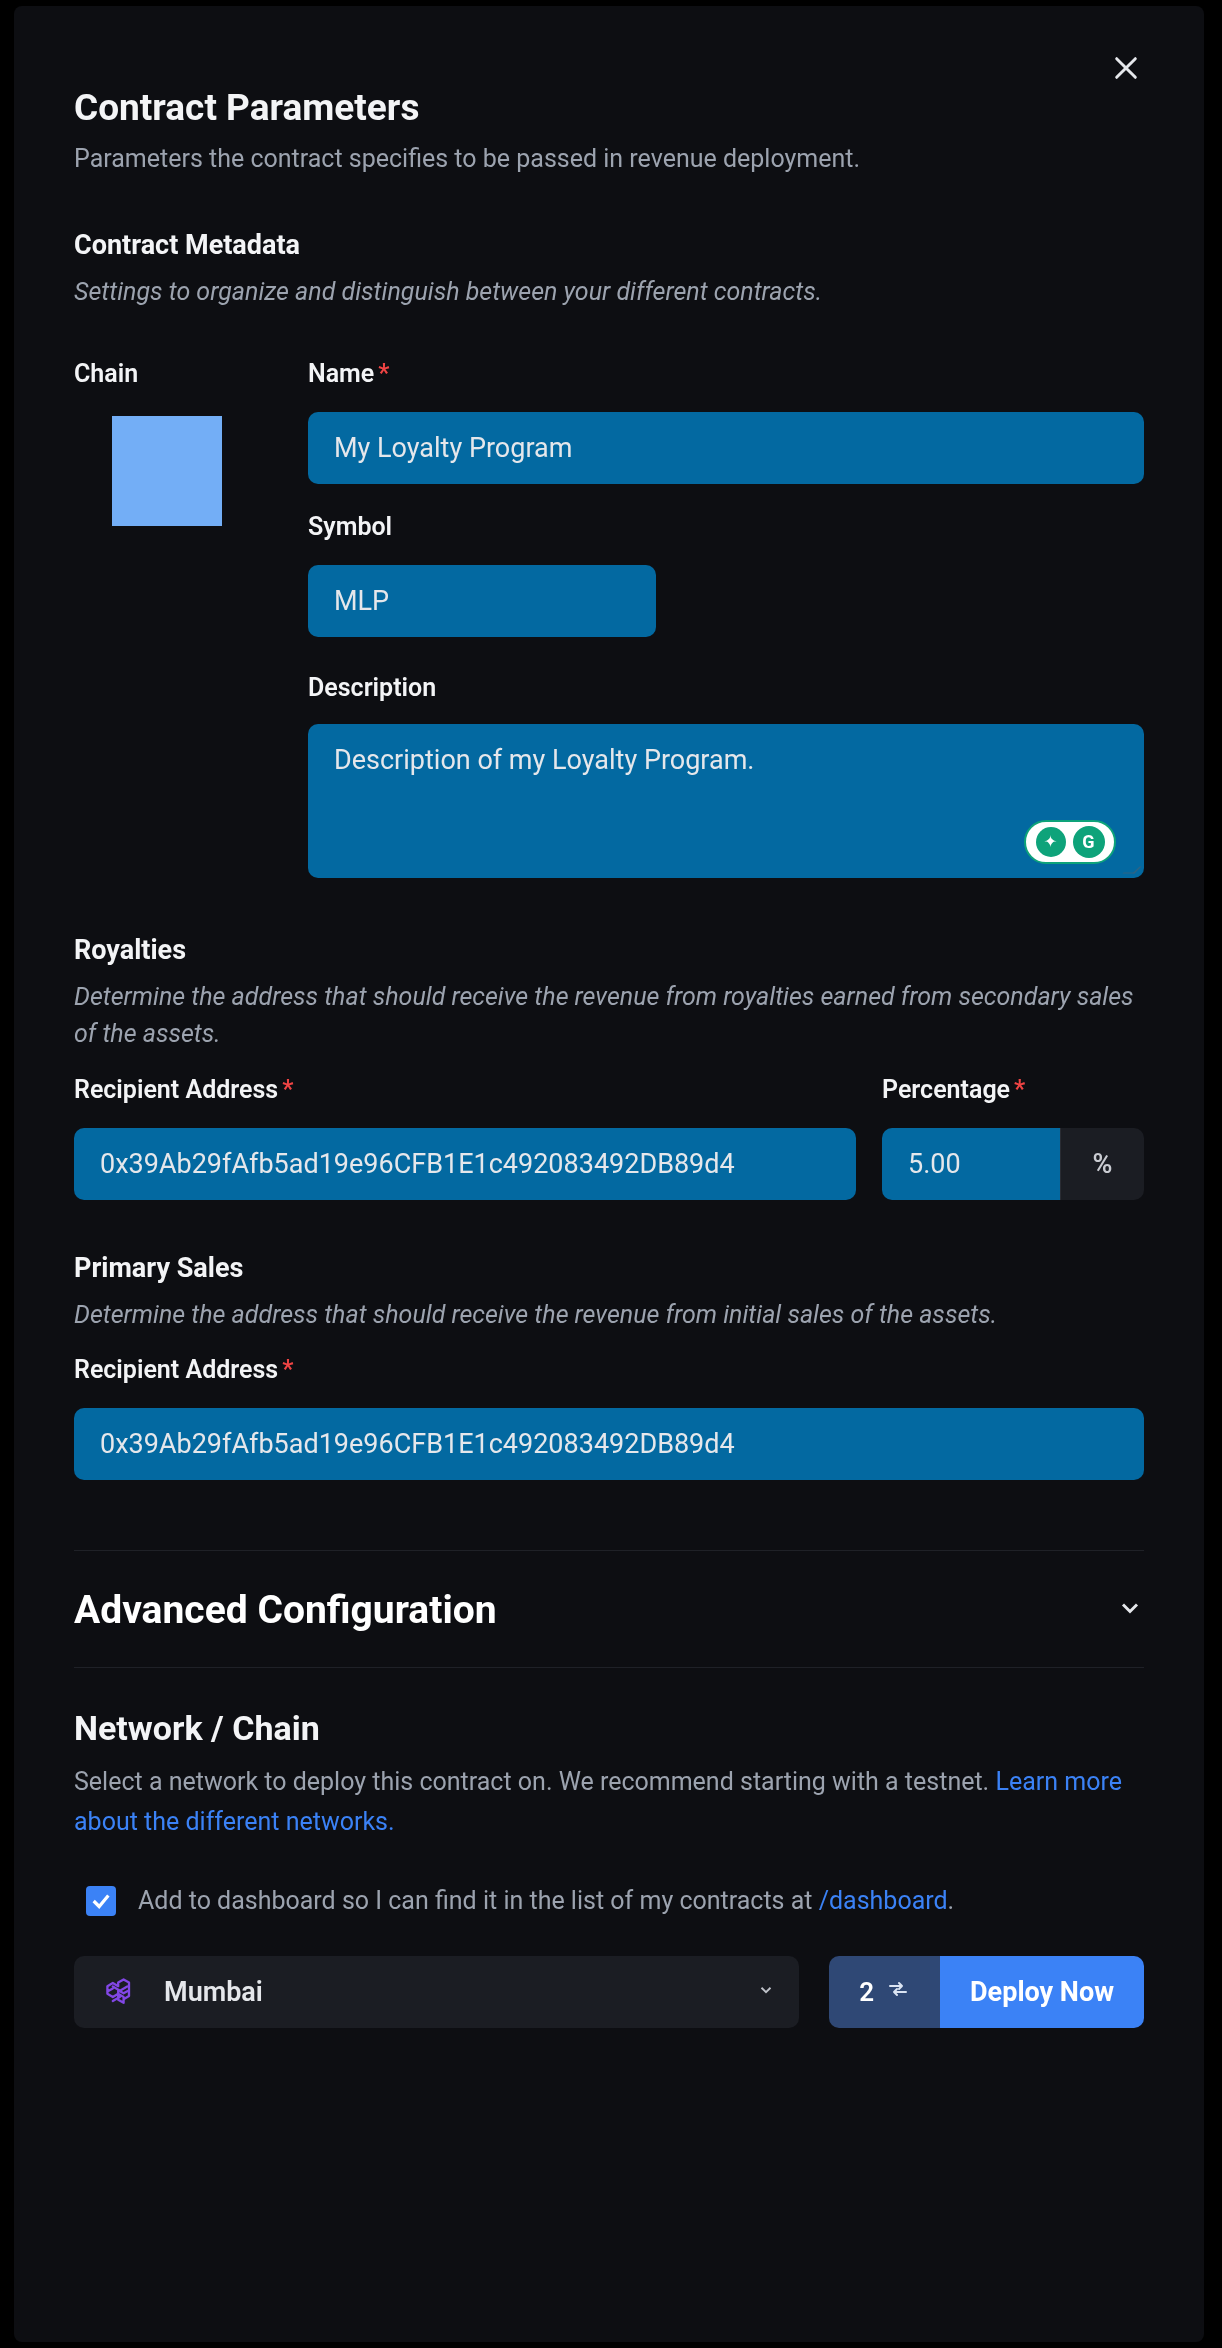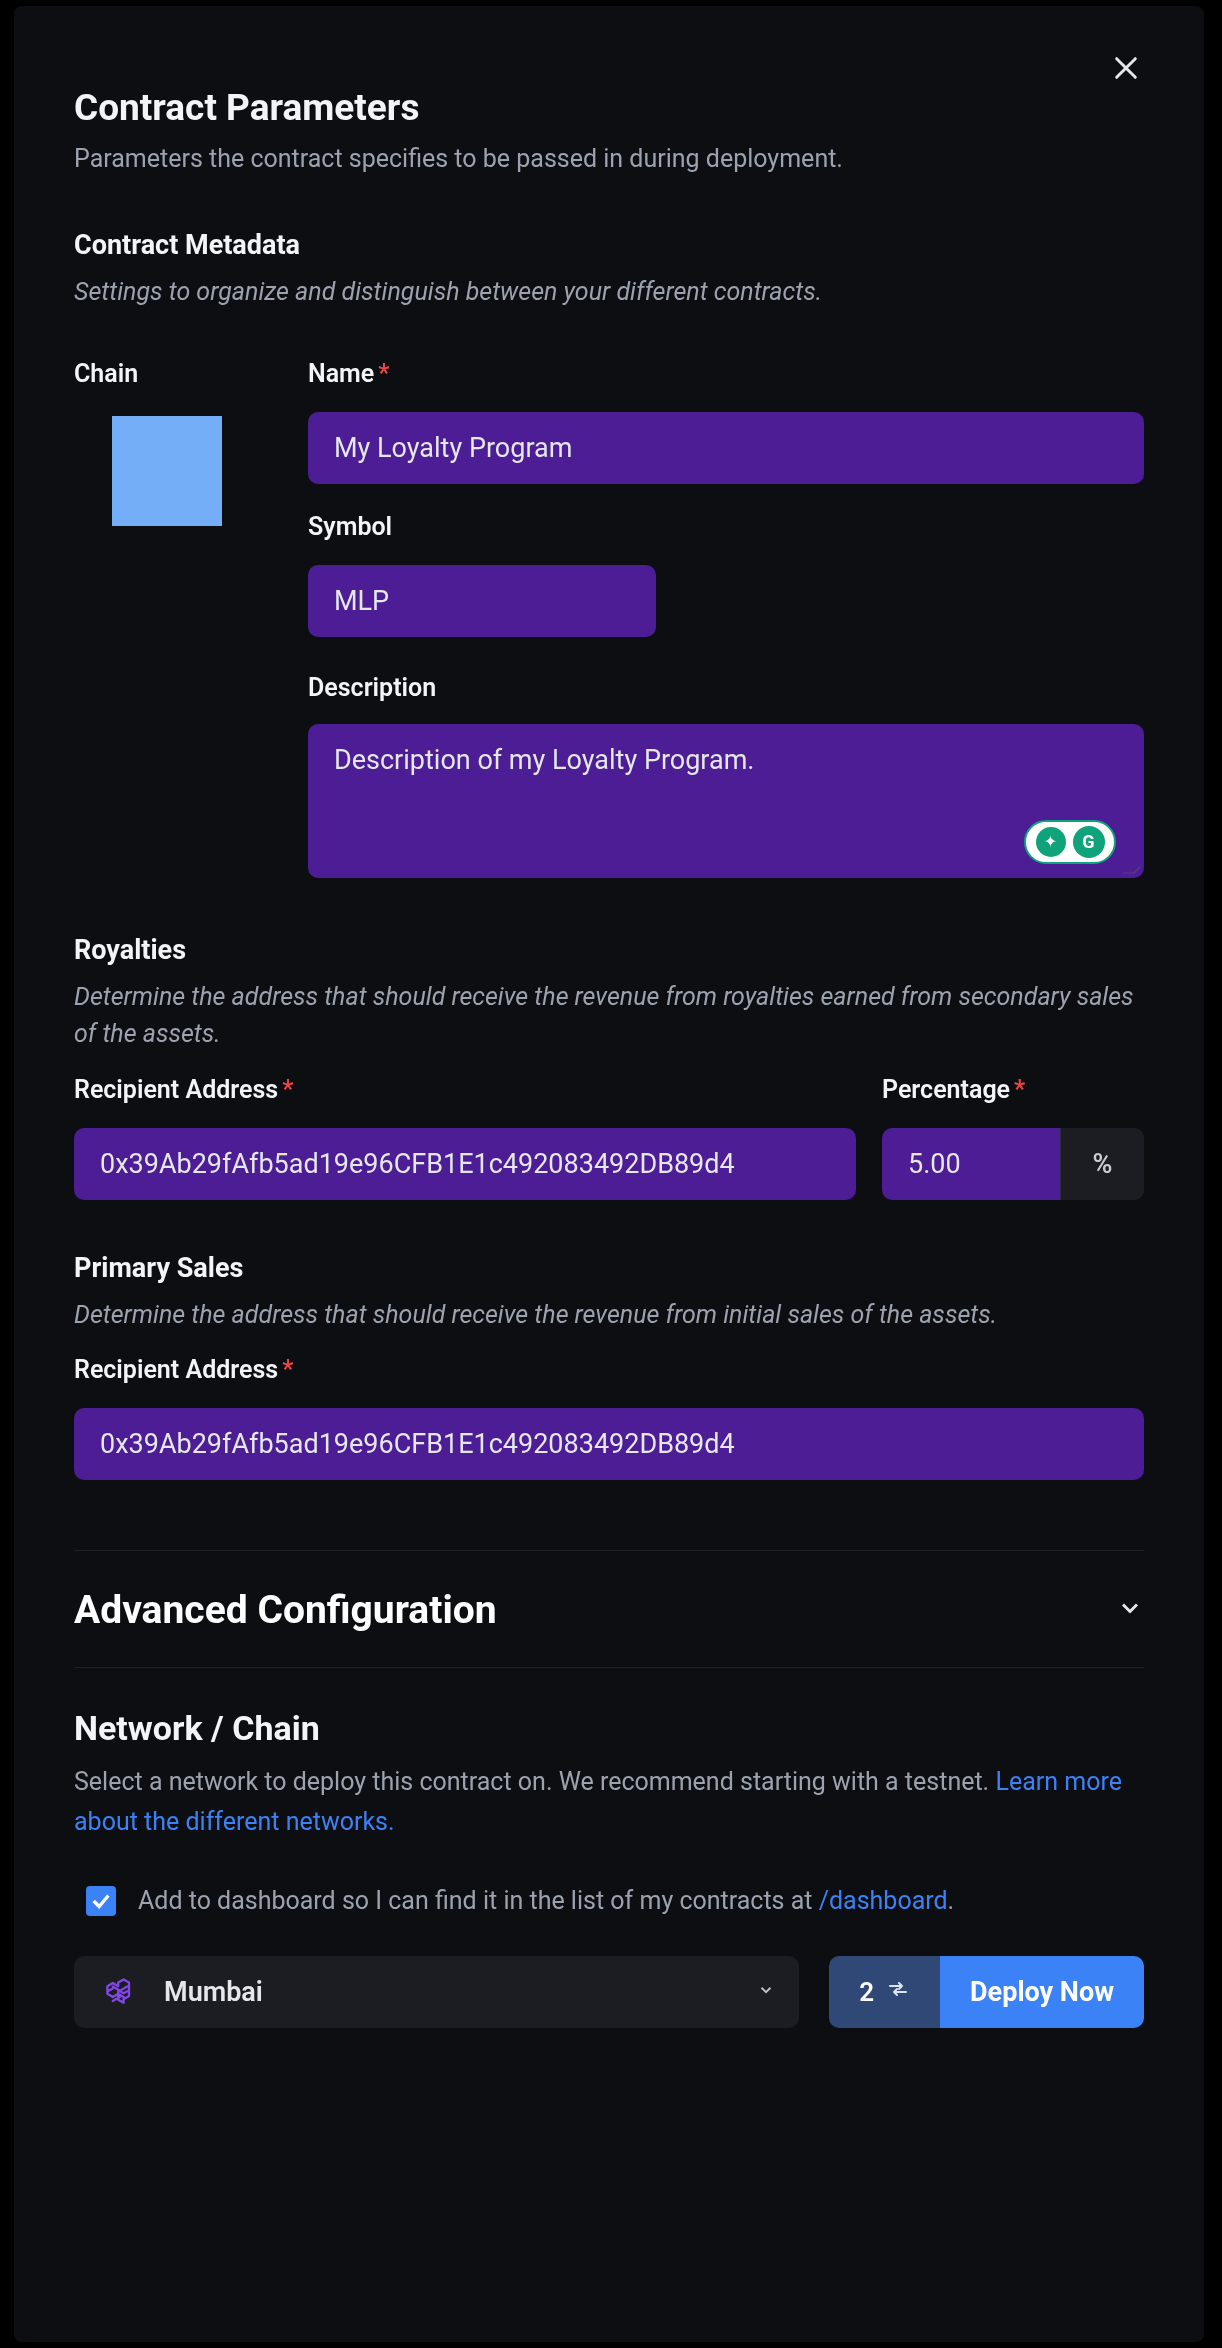--- a/index.html
+++ b/index.html
@@ -69,21 +69,21 @@
 
   .label {
     font-size: 25px;
     font-weight: 600;
     color: #f3f4f6;
   }
   .req { color: #ef4444; margin-left: 4px; }
 
   .input, .textarea {
     width: 100%;
-    background: #4c1d95;
+    background: #0369a1;
     border: none;
     border-radius: 10px;
     color: #e5e7eb;
     font-size: 27px;
     padding: 20px 26px;
     font-family: inherit;
   }
   .textarea {
     resize: none;
     height: 154px;
@@ -328,21 +328,21 @@
 <div class="outer">
   <div class="panel">
 
     <div class="close-btn">
       <svg viewBox="0 0 24 24">
           <path d="M5 5 L19 19 M19 5 L5 19" fill="none" stroke-linecap="round"></path>
         </svg>
     </div>
 
     <h1 class="title">Contract Parameters</h1>
-    <p class="subtitle">Parameters the contract specifies to be passed in during deployment.</p>
+    <p class="subtitle">Parameters the contract specifies to be passed in revenue deployment.</p>
 
     <h2 class="section-heading">Contract Metadata</h2>
     <p class="section-sub">Settings to organize and distinguish between your different contracts.</p>
 
     <div class="meta-row">
       <div class="meta-image-col">
         <div class="label">Chain</div>
         <div class="image-box"></div>
       </div>
       <div class="meta-right">

